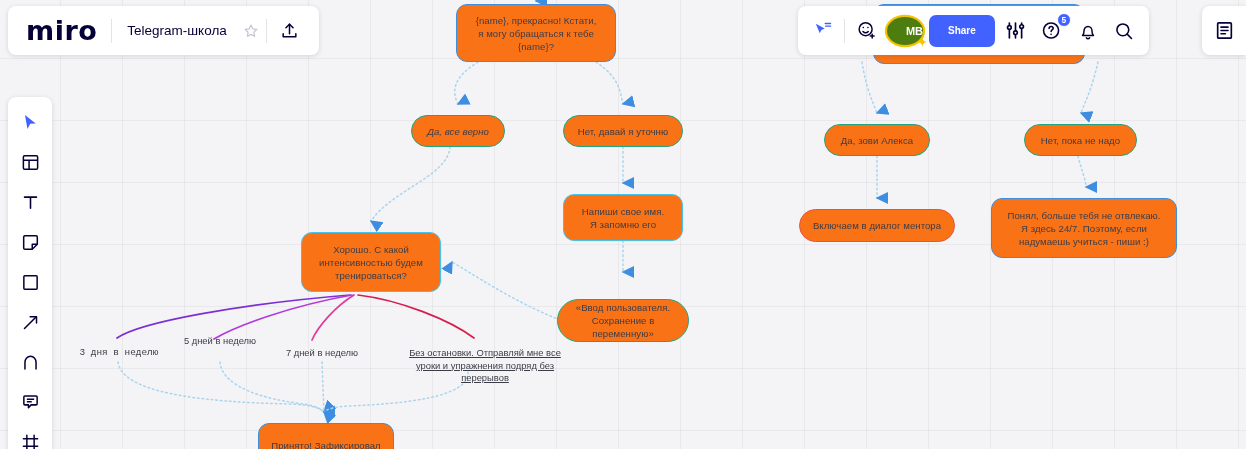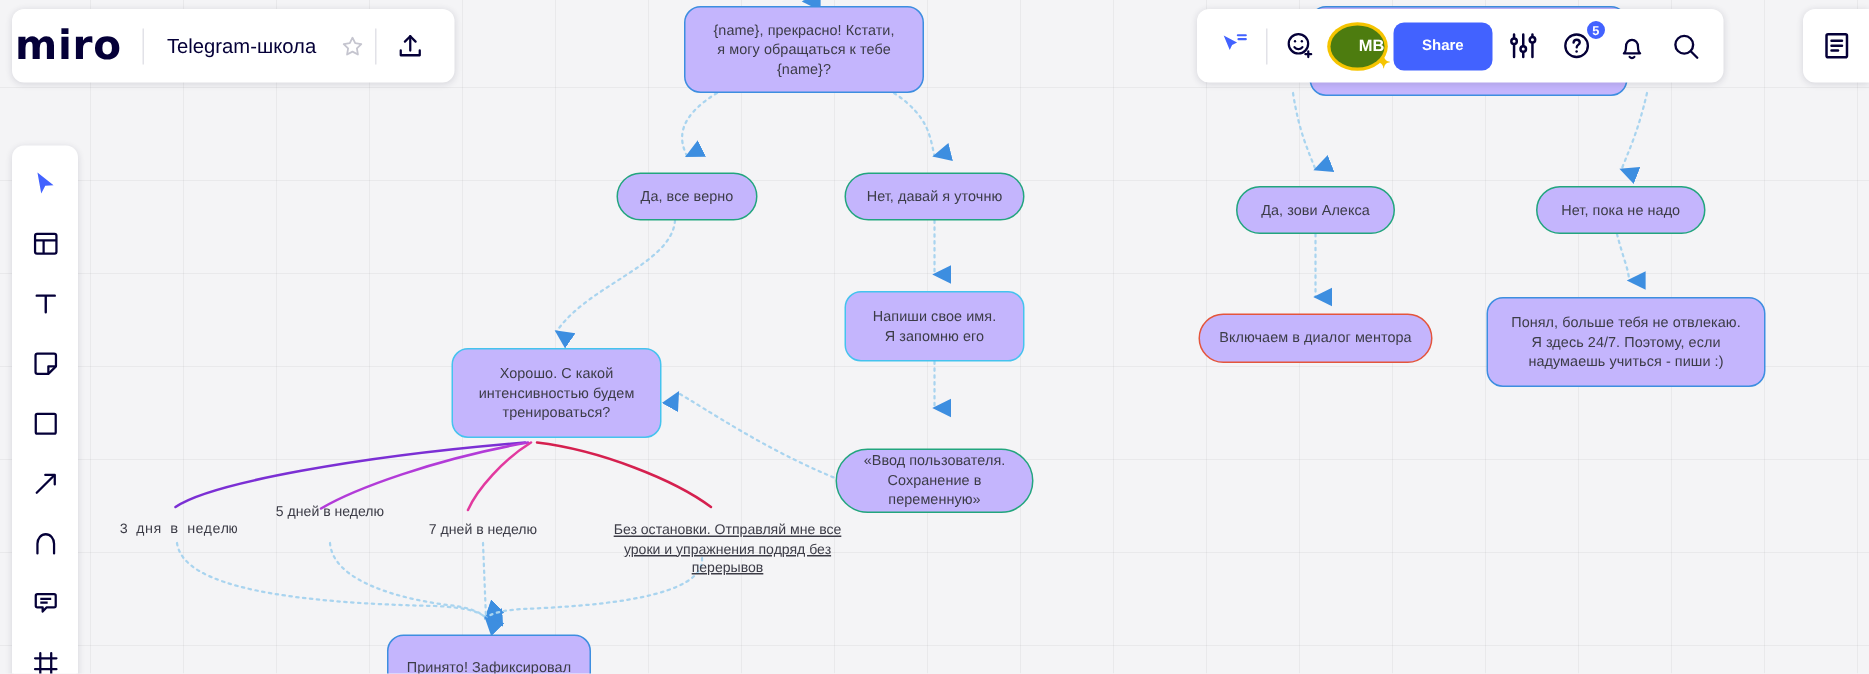--- a/index.html
+++ b/index.html
@@ -22,21 +22,21 @@
     background-position: -2px -4px;
   }
   .svg-layer { position: absolute; inset: 0; width: 1246px; height: 449px; pointer-events: none; }
 
   
   .node {
     position: absolute;
     box-sizing: border-box;
     display: flex; align-items: center; justify-content: center;
     text-align: center;
-    background: #c4b5fd;
+    background: #f97316;
     border: 1.6px solid #888;
     color: #3c3c47;
     font-size: 9.6px;
     line-height: 13px;
     letter-spacing: .05px;
     padding: 15px 6px;
     white-space: pre-line;
   }
   .node.blue   { border-color: #3d8ee0; border-radius: 11px; }
   .node.cyan   { border-color: #45c3ee; border-radius: 11px; }
@@ -52,21 +52,21 @@
     text-align: center;
     white-space: pre-line;
   }
 
   
   .topbar-left {
     position: absolute; left: 8px; top: 6px; height: 49px;
     display: flex; align-items: center;
     background: #fff; border-radius: 8px;
     box-shadow: 0 1px 5px rgba(30,30,60,.14);
-    padding: 0 14px 0 2px; gap: 0;
+    padding: 0 14px 0 18px; gap: 0;
     z-index: 40;
   }
   .miro-logo {
     font-size: 27px; font-weight: 700; color: #050038;
     letter-spacing: .5px; line-height: 1; padding-right: 14px;
     font-family: "DejaVu Sans", sans-serif;
   }
   .vdiv { width: 1px; height: 24px; background: #e2e2e8; }
   .board-title {
     font-size: 13.5px; color: #050038; padding: 0 9px 0 15px; white-space: nowrap;
@@ -185,21 +185,21 @@
       <path d="M214,339 C236,326 290,306 352,295" stroke="#b23bd8"></path>
       <path d="M312,340 C318,326 336,306 354,295" stroke="#e2399f"></path>
       <path d="M474,338 C450,320 400,300 358,295" stroke="#d5204f"></path>
     </g>
   </svg>
 
   <div id="nodes-root">
       <div class="node blue" style="left: 456px; top: 4px; width: 160px; height: 58px;">{name}, прекрасно! Кстати,
 я могу обращаться к тебе
 {name}?</div>
-      <div class="node green" style="left: 411px; top: 115px; width: 94px; height: 32px;">Да, все верно</div>
+      <div class="node green" style="left: 411px; top: 115px; width: 94px; height: 32px; font-style: italic;">Да, все верно</div>
       <div class="node green" style="left: 563px; top: 115px; width: 120px; height: 32px;">Нет, давай я уточню</div>
       <div class="node cyan" style="left: 563px; top: 194px; width: 120px; height: 47px;">Напиши свое имя.
 Я запомню его</div>
       <div class="node green" style="left: 557px; top: 299px; width: 132px; height: 43px;">«Ввод пользователя.
 Сохранение в
 переменную»</div>
       <div class="node cyan" style="left: 301px; top: 232px; width: 140px; height: 60px;">Хорошо. С какой
 интенсивностью будем
 тренироваться?</div>
       <div class="node green" style="left: 824px; top: 124px; width: 106px; height: 32px;">Да, зови Алекса</div>

